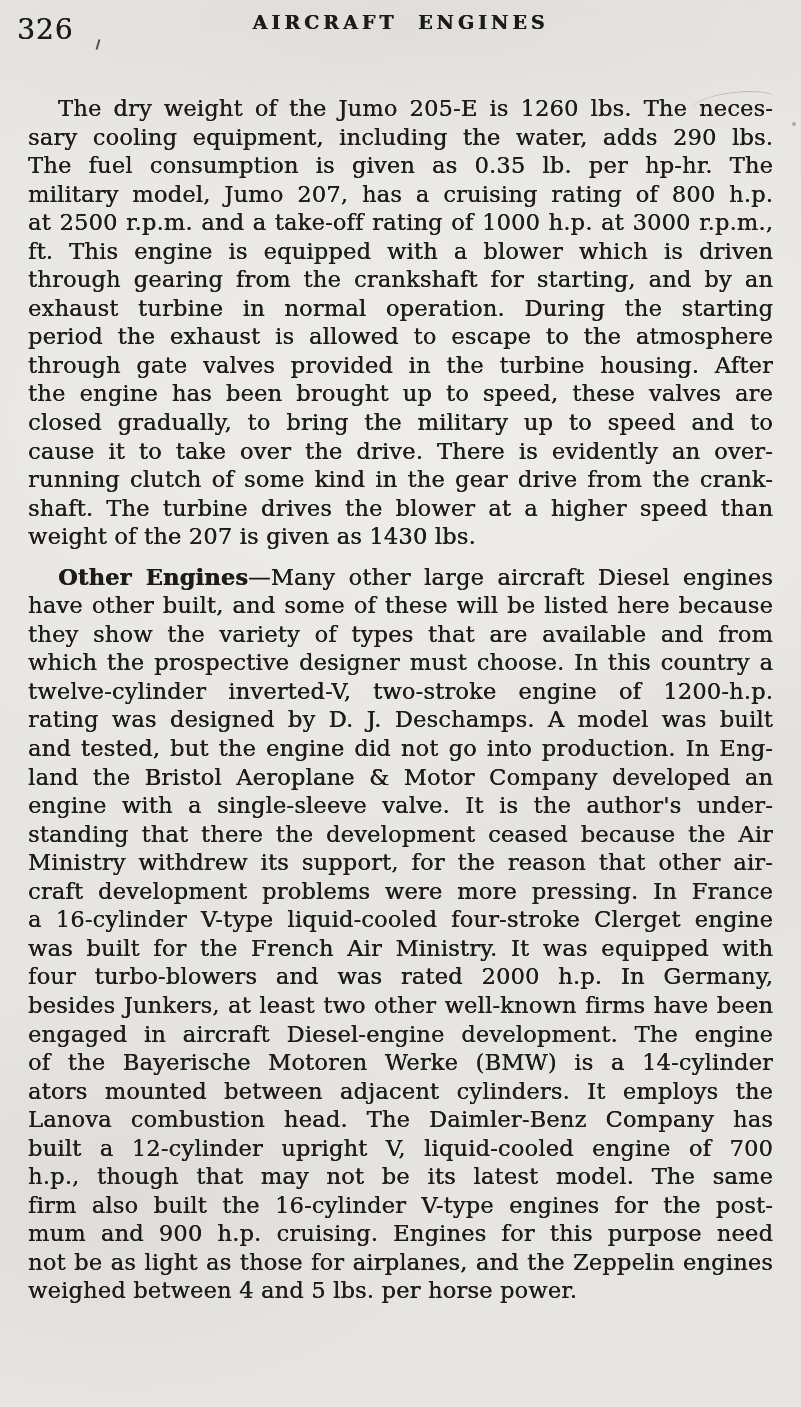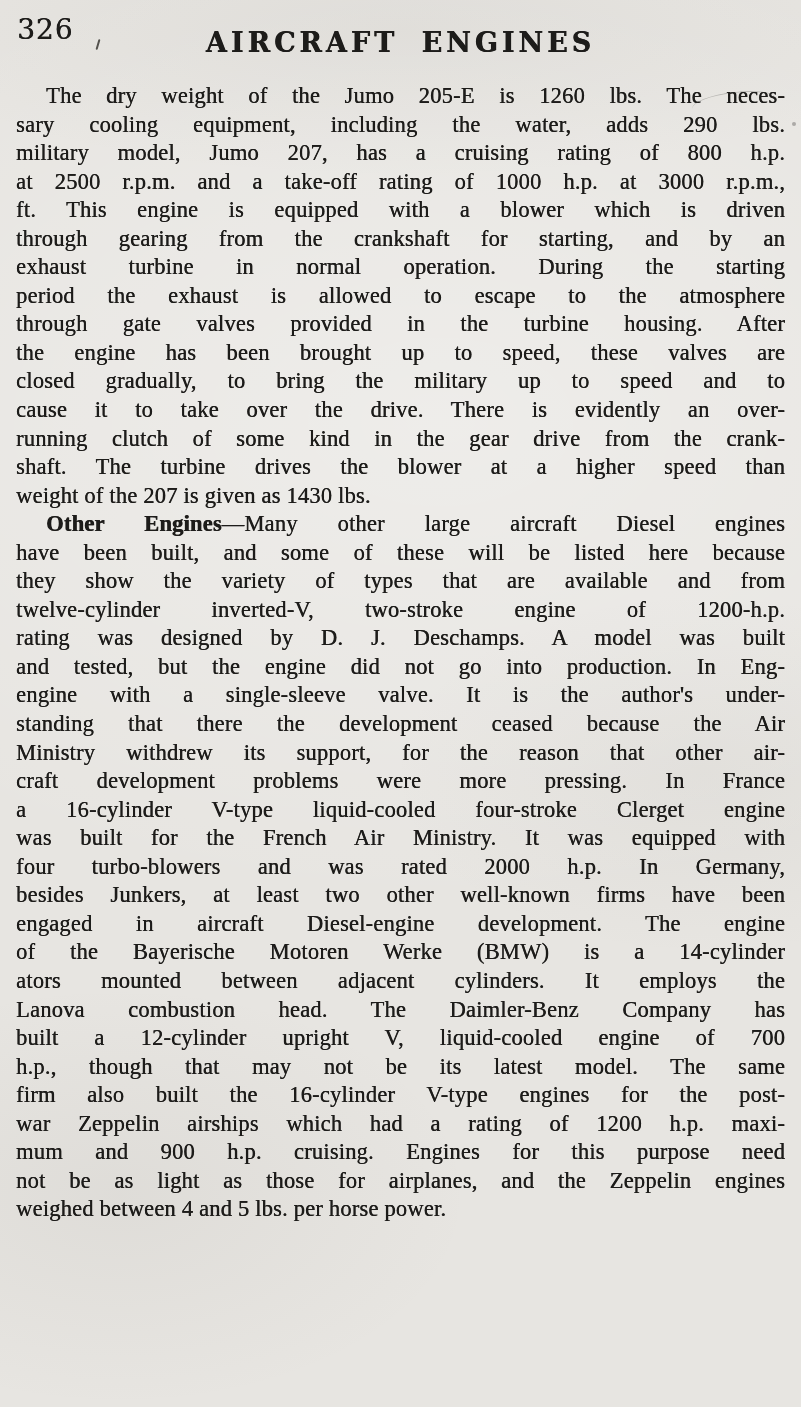--- a/index.html
+++ b/index.html
@@ -33,39 +33,39 @@
   }
   .page-number {
     position: absolute;
     left: 17px;
     top: 2px;
     font-size: 28px;
     letter-spacing: 1px;
     text-shadow: 0.4px 0 0 currentColor;
   }
   .page-title {
-    margin: 16px;
+    margin: 0;
     position: absolute;
     left: 0;
     right: 0;
     top: 0;
     text-align: center;
-    font-size: 27px;
+    font-size: 19px;
     font-weight: bold;
     letter-spacing: 4px;
     word-spacing: 10px;
     text-shadow: 0.5px 0 0 currentColor;
   }
   .text-block {
     position: absolute;
     top: 82px;
     left: 16px;
     width: 769px;
   }
-  .paragraph { margin: 0; font-family: Liberation Serif, serif; }
+  .paragraph { margin: 12px; }
   .line {
     height: 28.55px;
     line-height: 28.55px;
     font-size: 22.5px;
     letter-spacing: 0.2px;
     text-shadow: 0.35px 0 0 currentColor;
     text-align: justify;
     text-align-last: justify;
     overflow: hidden;
     white-space: normal;
@@ -114,57 +114,59 @@
 <div class="page">
   <header class="page-header">
     <span class="page-number">326</span>
     <h1 class="page-title">AIRCRAFT ENGINES</h1>
   </header>
 
   <main class="text-block" id="text-block">
       <div class="paragraph">
         <div class="line first-indent">The dry weight of the Jumo 205-E is 1260 lbs. The neces-</div>
         <div class="line">sary cooling equipment, including the water, adds 290 lbs.</div>
+        <div class="line">The fuel consumption is given as 0.35 lb. per hp-hr. The</div>
         <div class="line">military model, Jumo 207, has a cruising rating of 800 h.p.</div>
         <div class="line">at 2500 r.p.m. and a take-off rating of 1000 h.p. at 3000 r.p.m.,</div>
         <div class="line">ft. This engine is equipped with a blower which is driven</div>
         <div class="line">through gearing from the crankshaft for starting, and by an</div>
         <div class="line">exhaust turbine in normal operation. During the starting</div>
         <div class="line">period the exhaust is allowed to escape to the atmosphere</div>
         <div class="line">through gate valves provided in the turbine housing. After</div>
         <div class="line">the engine has been brought up to speed, these valves are</div>
         <div class="line">closed gradually, to bring the military up to speed and to</div>
         <div class="line">cause it to take over the drive. There is evidently an over-</div>
         <div class="line">running clutch of some kind in the gear drive from the crank-</div>
         <div class="line">shaft. The turbine drives the blower at a higher speed than</div>
         <div class="line para-last">weight of the 207 is given as 1430 lbs.</div>
       </div>
       <div class="paragraph">
         <div class="line first-indent"><b>Other Engines</b>—Many other large aircraft Diesel engines</div>
-        <div class="line">have been built, and some of these will be listed here because</div>
+        <div class="line">have other built, and some of these will be listed here because</div>
         <div class="line">they show the variety of types that are available and from</div>
+        <div class="line">which the prospective designer must choose. In this country a</div>
         <div class="line">twelve-cylinder inverted-V, two-stroke engine of 1200-h.p.</div>
         <div class="line">rating was designed by D. J. Deschamps. A model was built</div>
         <div class="line">and tested, but the engine did not go into production. In Eng-</div>
+        <div class="line">land the Bristol Aeroplane &amp; Motor Company developed an</div>
         <div class="line">engine with a single-sleeve valve. It is the author's under-</div>
         <div class="line">standing that there the development ceased because the Air</div>
         <div class="line">Ministry withdrew its support, for the reason that other air-</div>
         <div class="line">craft development problems were more pressing. In France</div>
         <div class="line">a 16-cylinder V-type liquid-cooled four-stroke Clerget engine</div>
         <div class="line">was built for the French Air Ministry. It was equipped with</div>
         <div class="line">four turbo-blowers and was rated 2000 h.p. In Germany,</div>
         <div class="line">besides Junkers, at least two other well-known firms have been</div>
         <div class="line">engaged in aircraft Diesel-engine development. The engine</div>
         <div class="line">of the Bayerische Motoren Werke (BMW) is a 14-cylinder</div>
         <div class="line">ators mounted between adjacent cylinders. It employs the</div>
         <div class="line">Lanova combustion head. The Daimler-Benz Company has</div>
         <div class="line">built a 12-cylinder upright V, liquid-cooled engine of 700</div>
         <div class="line">h.p., though that may not be its latest model. The same</div>
         <div class="line">firm also built the 16-cylinder V-type engines for the post-</div>
-        <div class="line">war Zeppelin airships which had a rating of 1200 h.p. maxi-</div>
         <div class="line">mum and 900 h.p. cruising. Engines for this purpose need</div>
         <div class="line">not be as light as those for airplanes, and the Zeppelin engines</div>
         <div class="line para-last">weighed between 4 and 5 lbs. per horse power.</div>
       </div>
     </main>
 
   <div class="speck speck-slash"></div>
   <div class="speck speck-scratch"></div>
   <div class="speck speck-dot"></div>
 </div>

